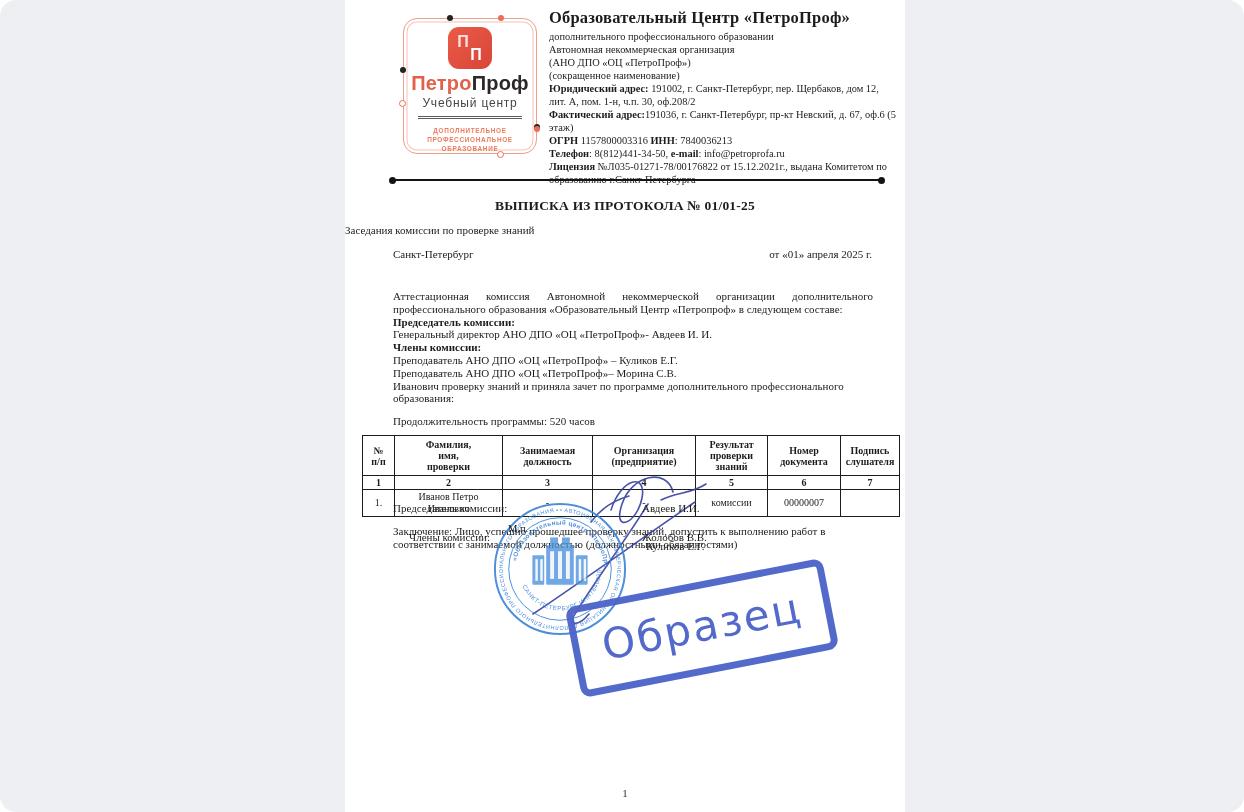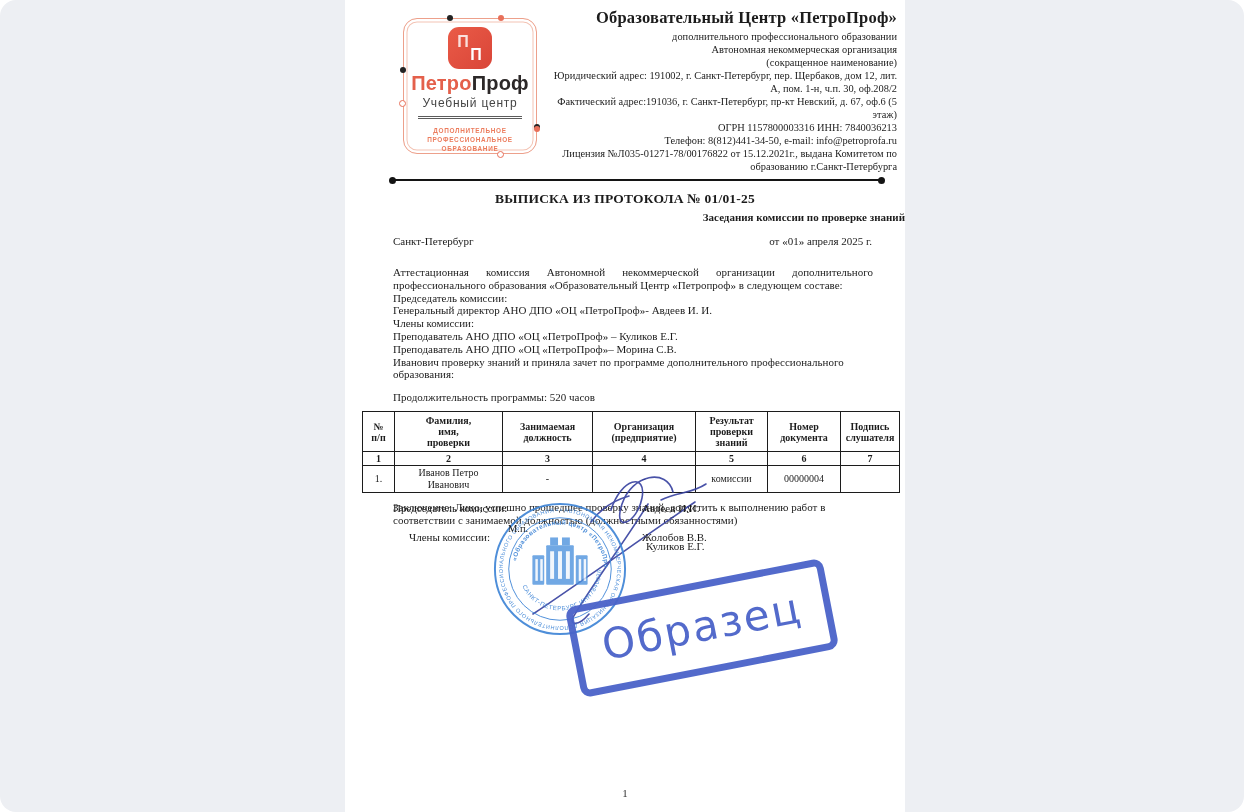--- a/index.html
+++ b/index.html
@@ -21,35 +21,35 @@
                 font-family:"Liberation Sans", sans-serif; font-weight:bold; font-size:20px; letter-spacing:0.2px; }
   .logo-brand .petro { color:#e4604b; }
   .logo-brand .prof { color:#2c2828; }
   .logo-sub { position:absolute; top:78px; width:100%; text-align:center;
               font-family:"Liberation Sans", sans-serif; font-size:12px; color:#454545; letter-spacing:0.8px; }
   .logo-rule { position:absolute; top:98px; left:15px; right:15px; height:3px;
                border-top:1px solid #5c5c5c; border-bottom:1.5px solid #5c5c5c; }
   .logo-tagline { position:absolute; top:108px; width:100%; text-align:center;
                   font-family:"Liberation Sans", sans-serif; font-weight:bold; font-size:6.4px;
                   color:#ec7c5d; letter-spacing:0.7px; line-height:9px; }
-  .org-info { position:absolute; left:204px; top:8px; width:348px; text-align:right; }
+  .org-info { position:absolute; left:204px; top:8px; width:348px; text-align:left; }
   .org-title { font-size:16.5px; font-weight:bold; letter-spacing:0.2px; margin-bottom:2px; }
   .org-line { font-size:10.4px; line-height:13px; }
-  .org-line b, .body-line b { font-weight:normal; }
+  .org-line b, .body-line b { font-weight:bold; }
 
   .divider { position:absolute; top:179px; left:47px; width:490px; height:2px; background:#141414; }
   .divider .dot { position:absolute; top:-2.5px; width:7px; height:7px; border-radius:50%; background:#141414; }
   .divider .dot.l { left:-3px; } .divider .dot.r { right:-3px; }
 
   
-  .doc-main { position:absolute; top:191px; left:0; width:560px; }
+  .doc-main { position:absolute; top:198px; left:0; width:560px; }
   .doc-title { text-align:center; font-weight:bold; font-size:13.5px; letter-spacing:0.2px; }
-  .doc-subtitle { text-align:right; font-weight:bold; font-size:11px; margin-top:4px; }
+  .doc-subtitle { text-align:left; font-weight:normal; font-size:11px; margin-top:10px; }
   .city-date { display:flex; justify-content:space-between; padding:0 33px 0 48px; margin-top:12px; font-size:11px; }
-  .body-block { padding:0 32px 0 48px; margin-top:19px; font-size:11px; line-height:12.8px; }
+  .body-block { padding:0 32px 0 48px; margin-top:30px; font-size:11px; line-height:12.8px; }
   .body-line.justify { text-align:justify; }
   .duration { padding-left:48px; margin-top:10px; font-size:11px; }
 
   table.results { border-collapse:collapse; margin:8px 0 0 17px; width:537px; table-layout:fixed;
                   font-size:10px; }
   table.results td { border:1px solid #1c1c1c; text-align:center; vertical-align:middle; padding:1px 3px; }
   table.results .hdr td { font-weight:bold; white-space:pre-line; line-height:11px; padding:3px 2px; }
   table.results .num td { font-weight:bold; line-height:11px; }
   table.results .data td { line-height:12px; height:26px; }
   col.c0{width:32px;} col.c1{width:108px;} col.c2{width:90px;} col.c3{width:103px;}
@@ -114,20 +114,21 @@
           <div>ДОПОЛНИТЕЛЬНОЕ</div>
           <div>ПРОФЕССИОНАЛЬНОЕ ОБРАЗОВАНИЕ</div>
         </div>
       </div>
 
       <div class="org-info">
         <div class="org-title">Образовательный Центр «ПетроПроф»</div>
         <div id="org-lines">
             <div class="org-line"><span>дополнительного профессионального образовании</span></div>
             <div class="org-line"><span>Автономная некоммерческая организация</span></div>
+            <div class="org-line"><span>(АНО ДПО «ОЦ «ПетроПроф»)</span></div>
             <div class="org-line"><span>(сокращенное наименование)</span></div>
             <div class="org-line"><b>Юридический адрес:</b><span> 191002, г. Санкт-Петербург, пер. Щербаков, дом 12, лит. А, пом. 1-н, ч.п. 30, оф.208/2</span></div>
             <div class="org-line"><b>Фактический адрес:</b><span>191036, г. Санкт-Петербург, пр-кт Невский, д. 67, оф.6 (5 этаж)</span></div>
             <div class="org-line"><b>ОГРН</b><span> 1157800003316 </span><b>ИНН</b><span>: 7840036213</span></div>
             <div class="org-line"><b>Телефон</b><span>: 8(812)441-34-50, </span><b>e-mail</b><span>: info@petroprofa.ru</span></div>
             <div class="org-line"><b>Лицензия</b><span> №Л035-01271-78/00176822 от 15.12.2021г., выдана Комитетом по образованию г.Санкт-Петербурга</span></div>
           </div>
       </div>
     </div>
 
@@ -194,21 +195,21 @@
               <td>5</td>
               <td>6</td>
               <td>7</td>
             </tr>
             <tr class="data">
               <td>1.</td>
               <td>Иванов Петро Иванович</td>
               <td>-</td>
               <td>-</td>
               <td>комиссии</td>
-              <td>00000004</td>
+              <td>00000007</td>
               <td></td>
             </tr>
           </tbody>
       </table>
 
       <div class="conclusion">Заключение: Лицо, успешно прошедшее проверку знаний, допустить к выполнению работ в соответствии с занимаемой должностью (должностными обязанностями)</div>
     </div>
 
     <div class="sig-area">
 

